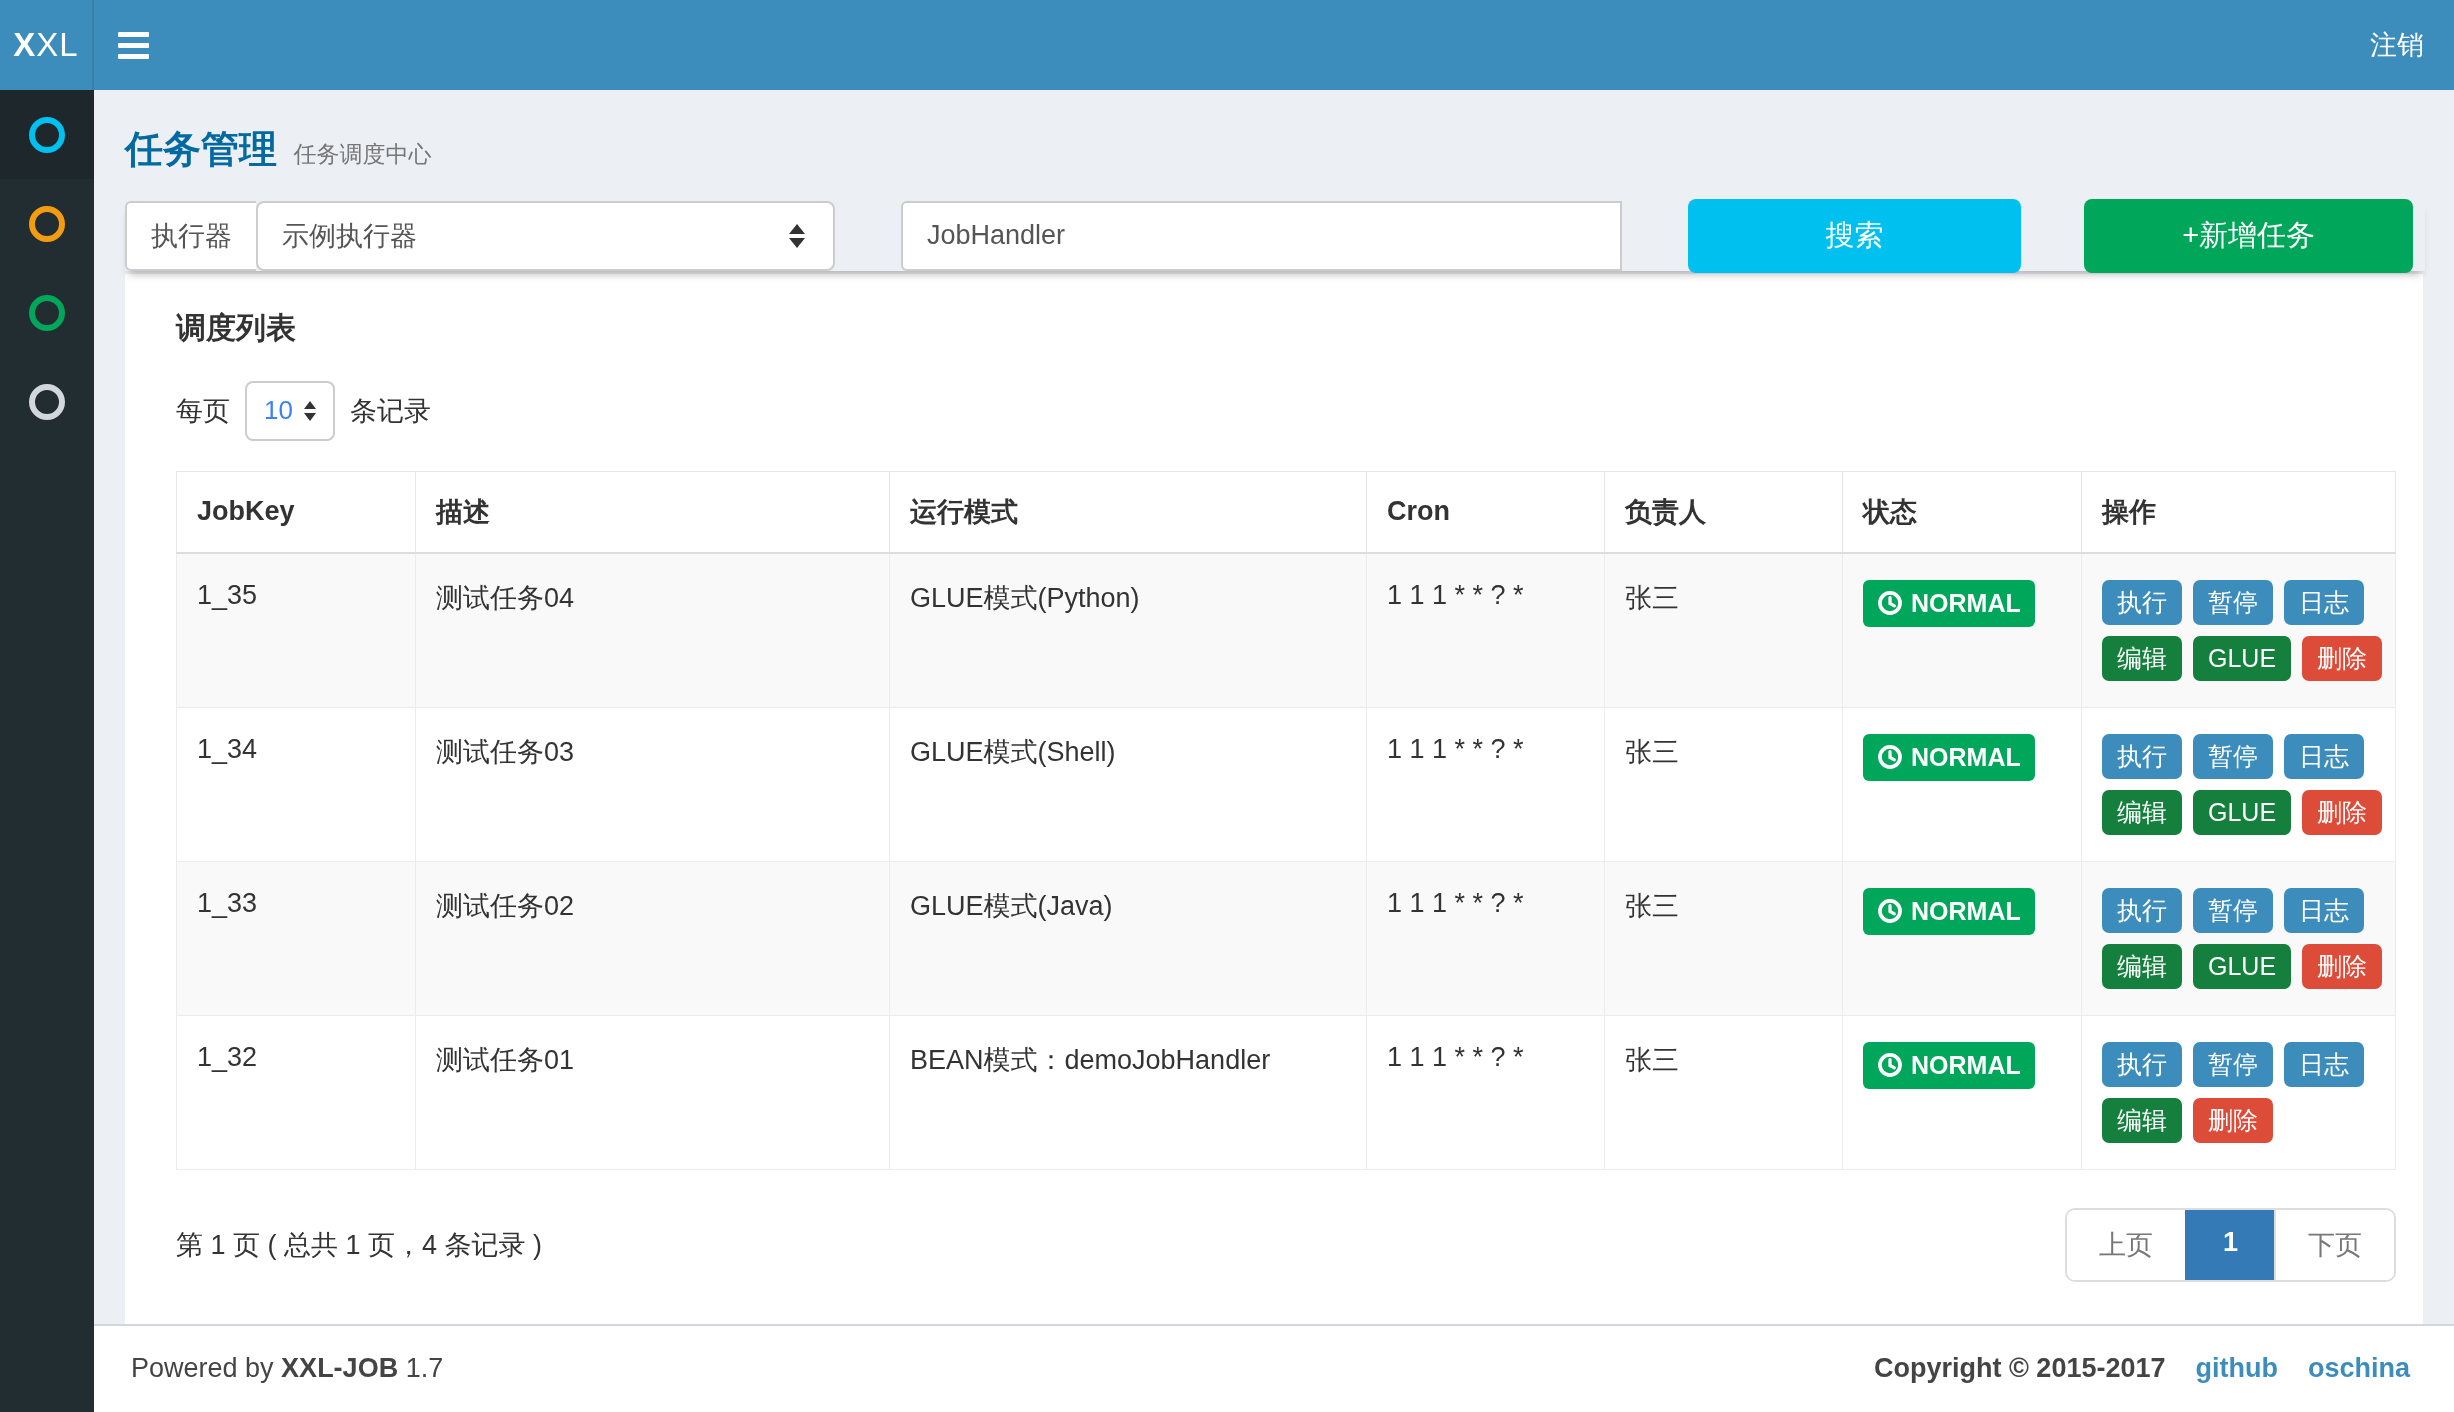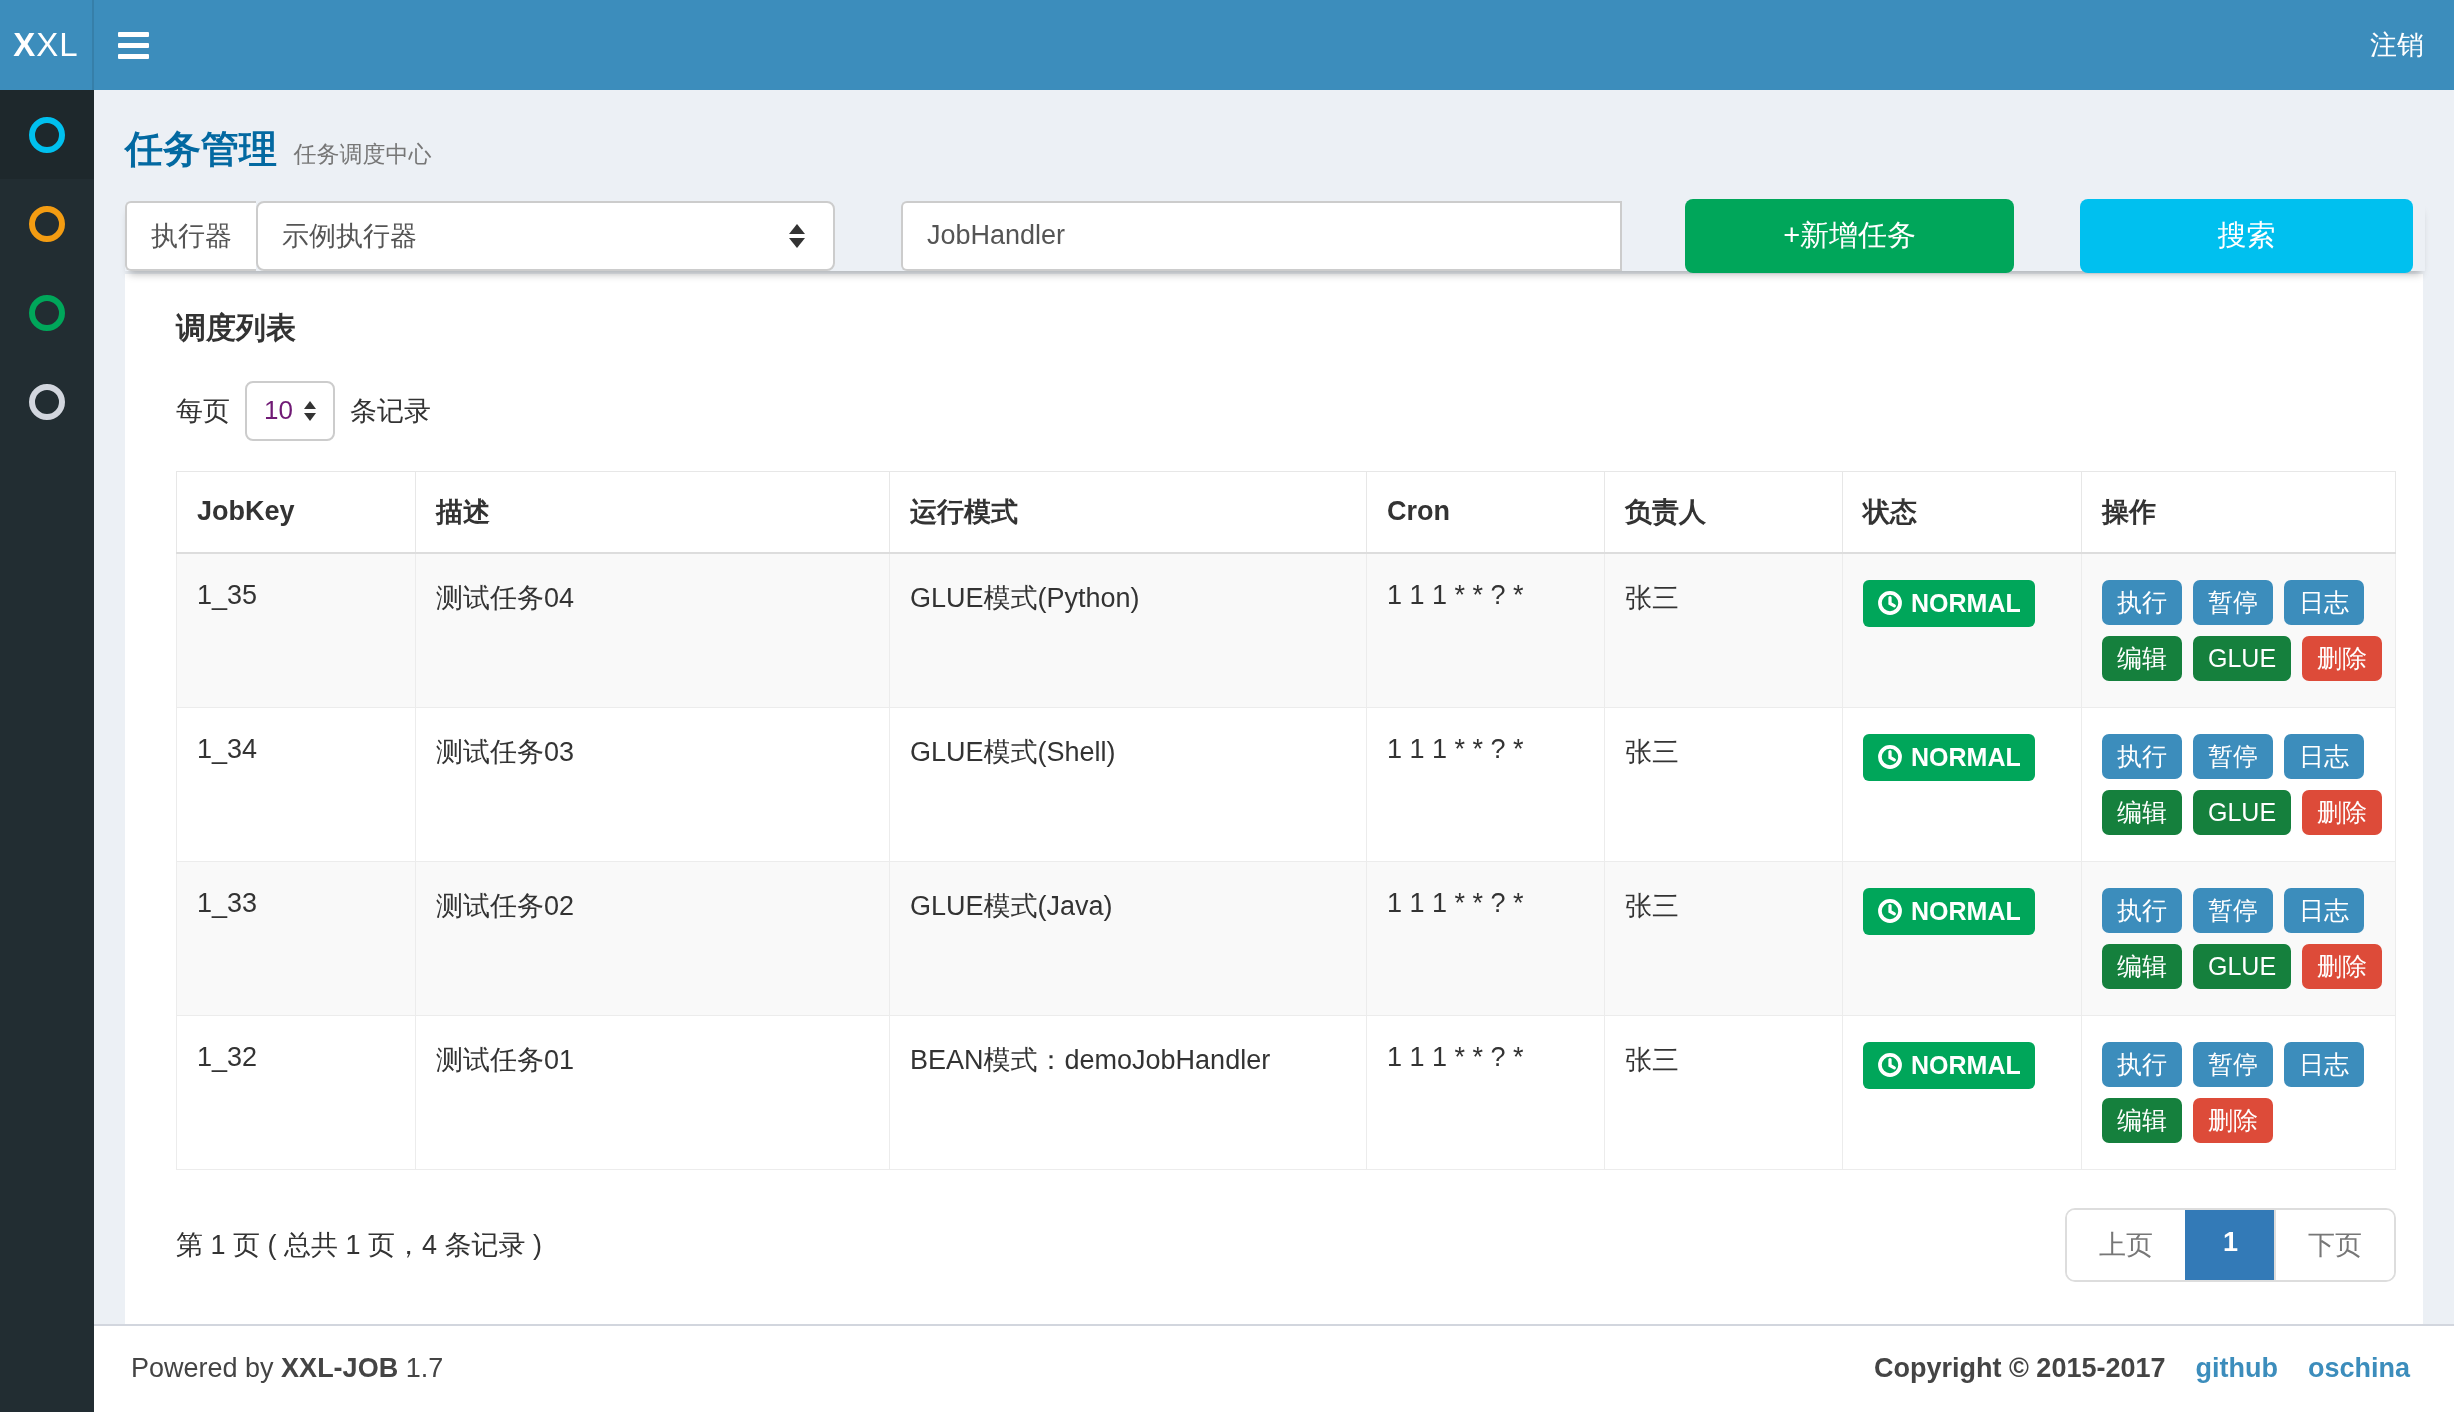--- a/index.html
+++ b/index.html
@@ -58,21 +58,21 @@
   .btn-add { width:329px; margin-left:63px; background:#00a65a; }
   .jobhandler-group { margin-left:66px; }
 
   
   .panel { background:#fff; margin:3px 31px 0; position:relative; z-index:1;padding-left:24px; }
   .panel-title { padding:34px 27px 0; font-size:30px; font-weight:700; color:#333; }
   .page-size-row { padding:32px 27px 30px; display:flex; align-items:center;
                    gap:15px; font-size:27px; color:#333; }
   .ps-select { width:90px; height:60px; border:2px solid #ccc; border-radius:8px;
                background:#fff; display:flex; align-items:center; justify-content:center;
-               gap:11px; font-size:26px; color:#701a75; cursor:pointer; }
+               gap:11px; font-size:26px; color:#3b82f6; cursor:pointer; }
 
   table { width:calc(100% - 54px); margin:0 27px; border-collapse:collapse;
           font-size:27px; color:#333; table-layout:fixed; }
   th { text-align:left; font-weight:700; padding:22px 20px; font-size:27px;
        border:1px solid #e7e7e7; border-bottom:2px solid #ddd; cursor:pointer; }
   td { vertical-align:top; padding:26px 20px; border:1px solid #ececec; height:146px; }
   tbody tr:nth-child(odd) { background:#f9f9f9; }
 
   .status-badge { display:inline-flex; align-items:center; gap:8px; background:#00a65a;
                   color:#fff; font-weight:700; font-size:25px; padding:9px 14px;
@@ -148,22 +148,22 @@
               <span class="arrow-down"></span>
             </span>
         </div>
       </div>
 
       <div class="input-group jobhandler-group">
         <span class="ig-addon">JobHandler</span>
         <input class="ig-input" type="text" value="" style="">
       </div>
 
+      <button class="btn btn-search">搜索</button>
       <button class="btn btn-add">+新增任务</button>
-      <button class="btn btn-search">搜索</button>
     </div>
 
     <section class="panel">
       <h3 class="panel-title">调度列表</h3>
 
       <div class="page-size-row">
         <span>每页</span>
         <div class="ps-select">
           <span>10</span>
           <span class="arrows small">

